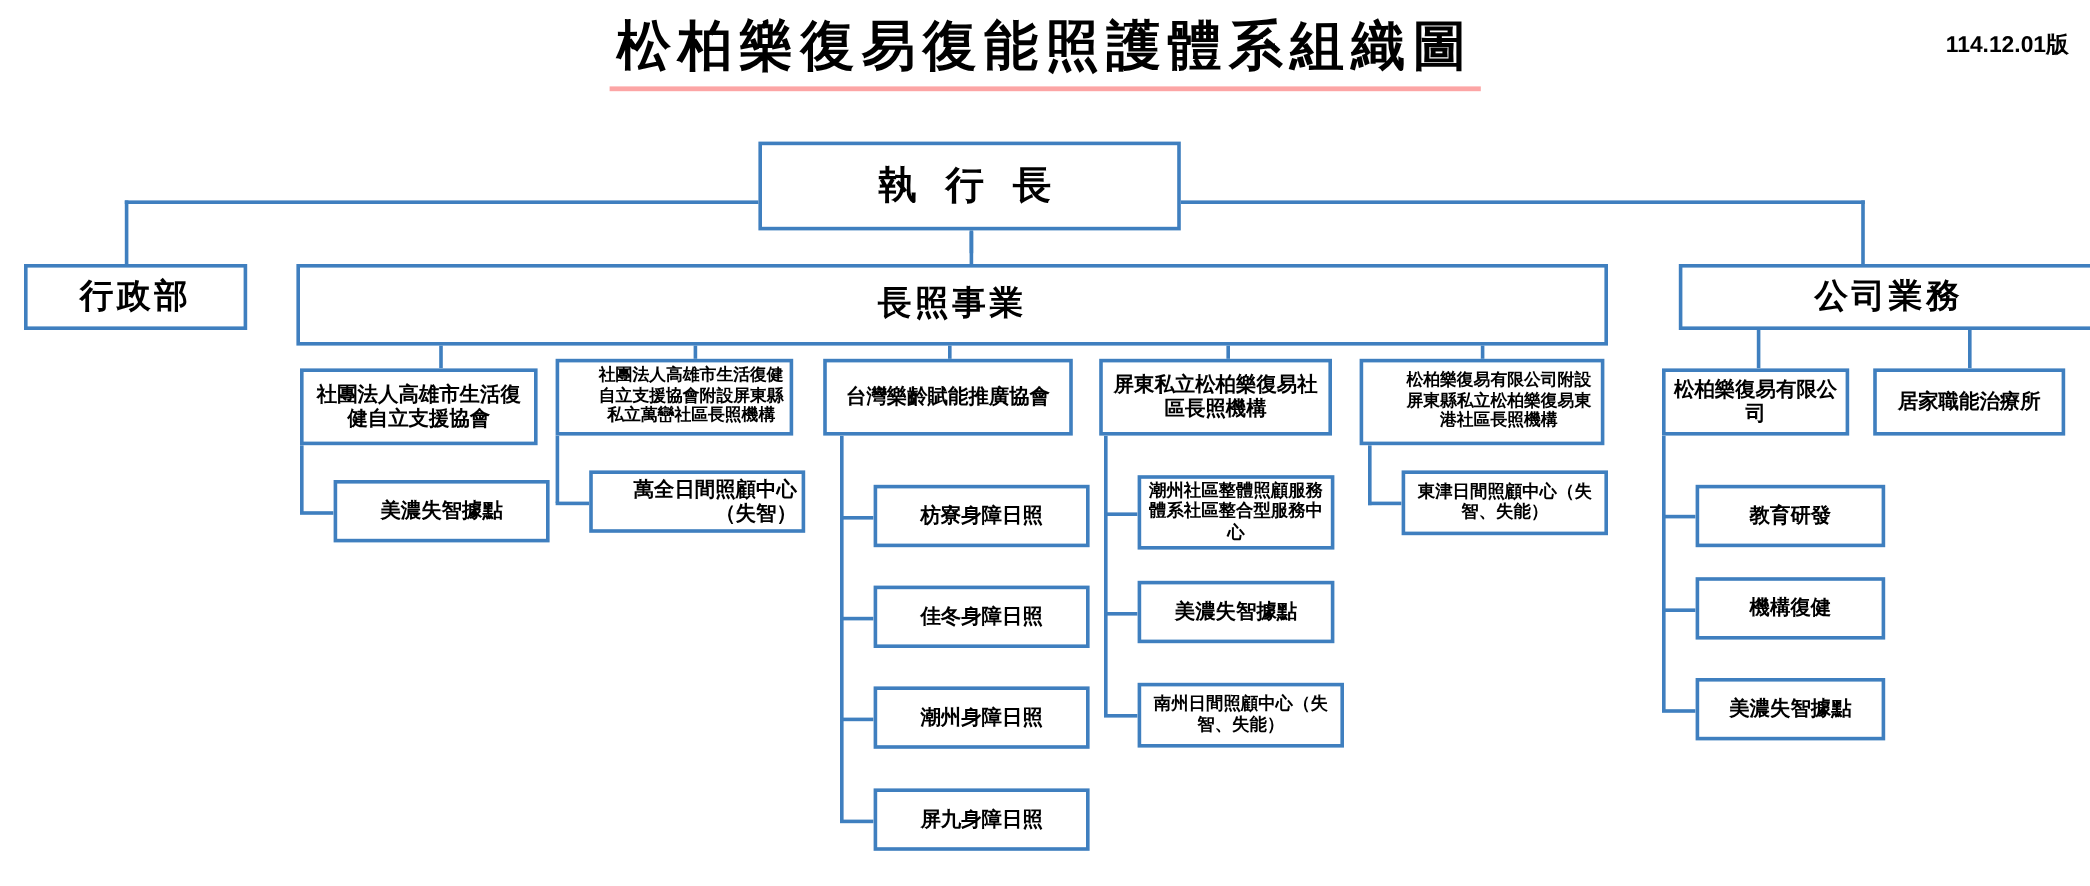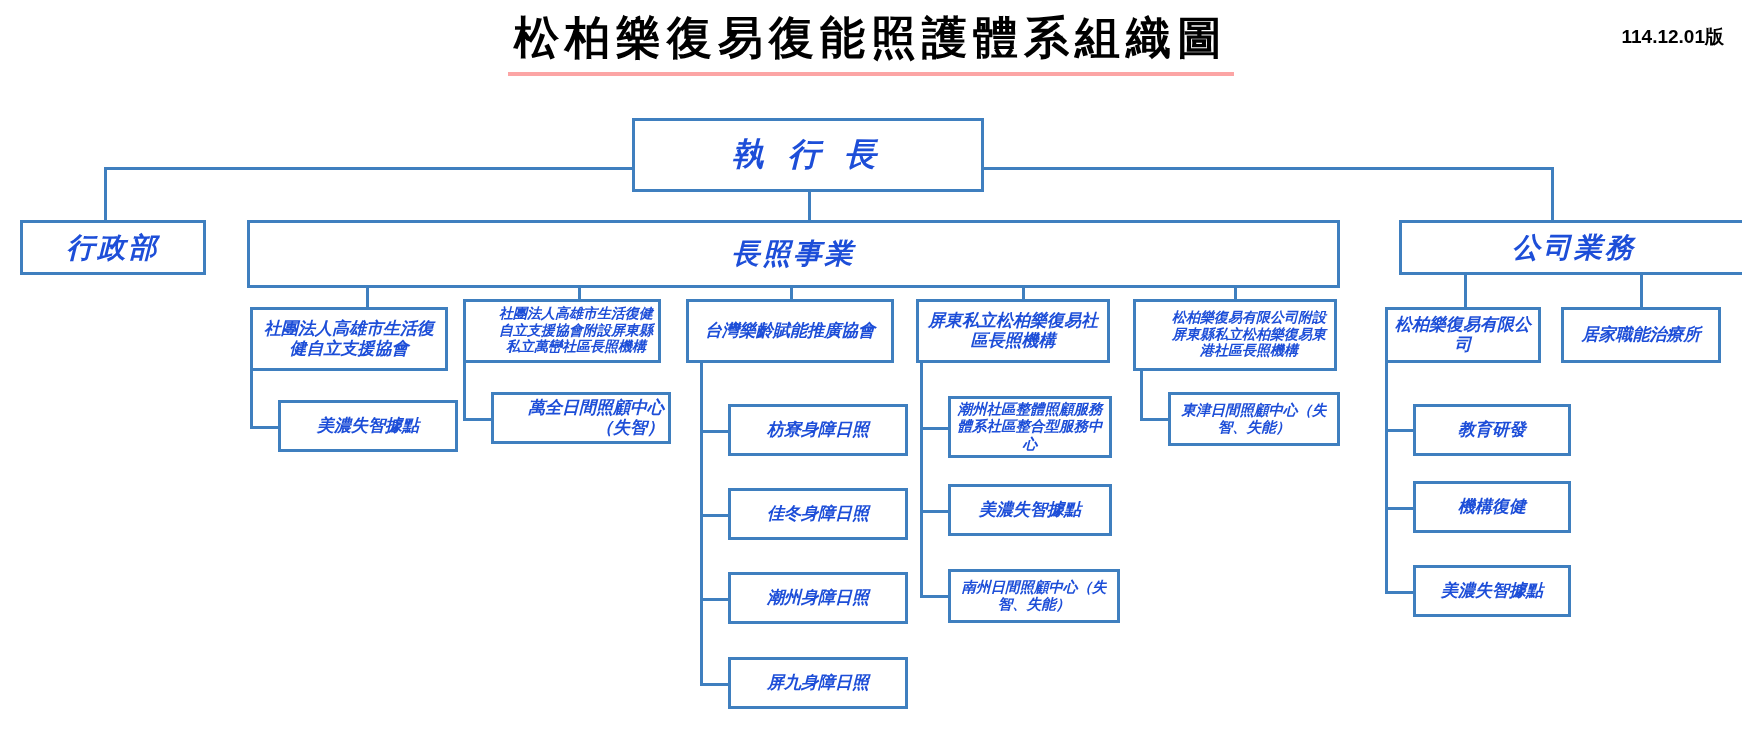--- a/index.html
+++ b/index.html
@@ -46,25 +46,24 @@
   }
   .node {
     position: absolute;
     box-sizing: border-box;
     border: 3px solid #3f7fbf;
     background: #ffffff;
     display: flex;
     align-items: center;
     justify-content: center;
     text-align: center;
-    color: #1d4ed8;
+    color: #000000;
     line-height: 1.18;
     padding: 2px 4px;
     z-index: 3;
-    font-style: italic;
   }
   .node.lvl1 {
     font-size: 32px;
     font-weight: bold;
     letter-spacing: 8px;
   }
   .node.lvl2 {
     font-size: 28px;
     font-weight: bold;
     letter-spacing: 3px;

